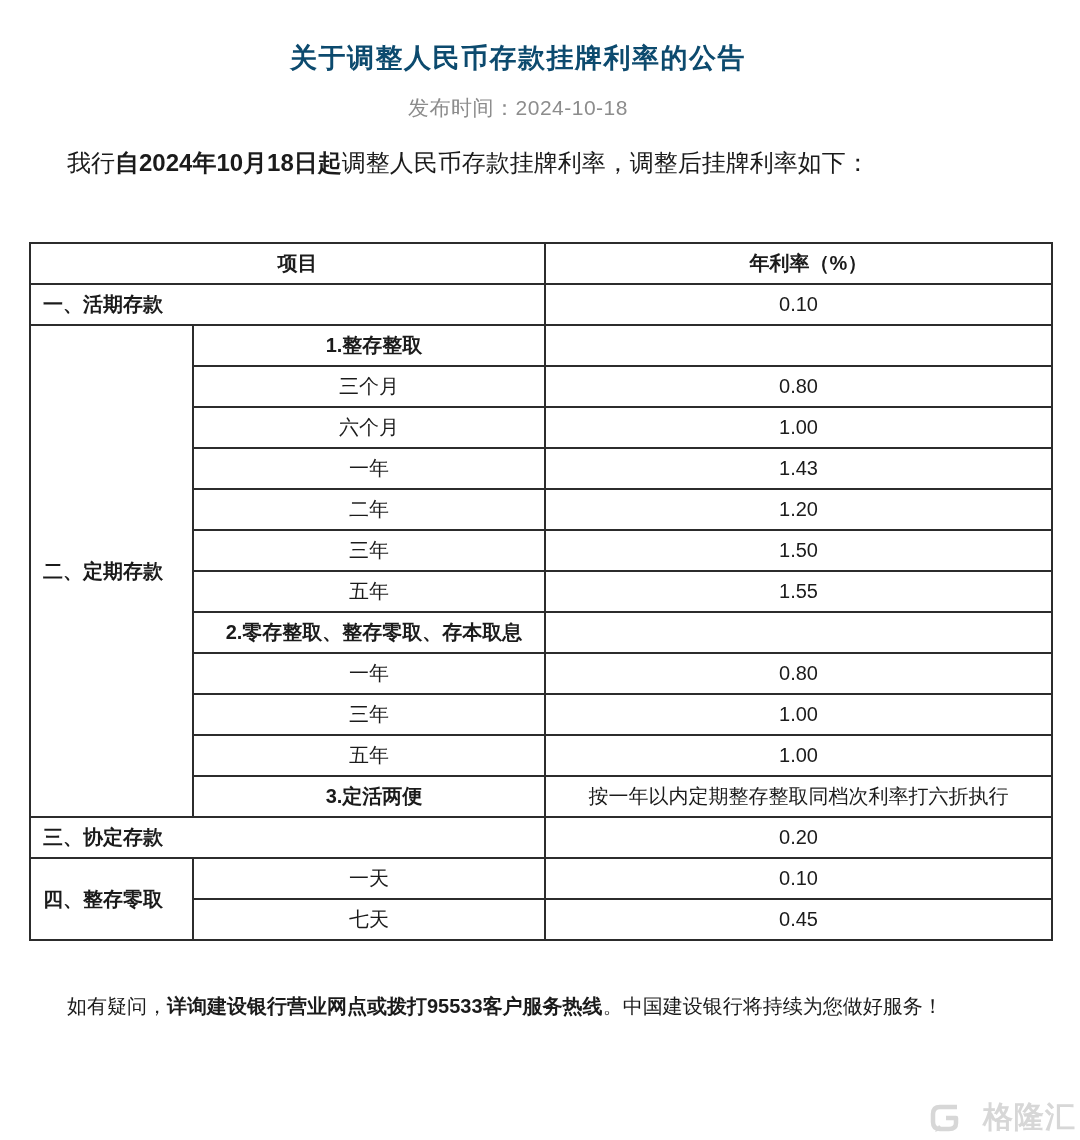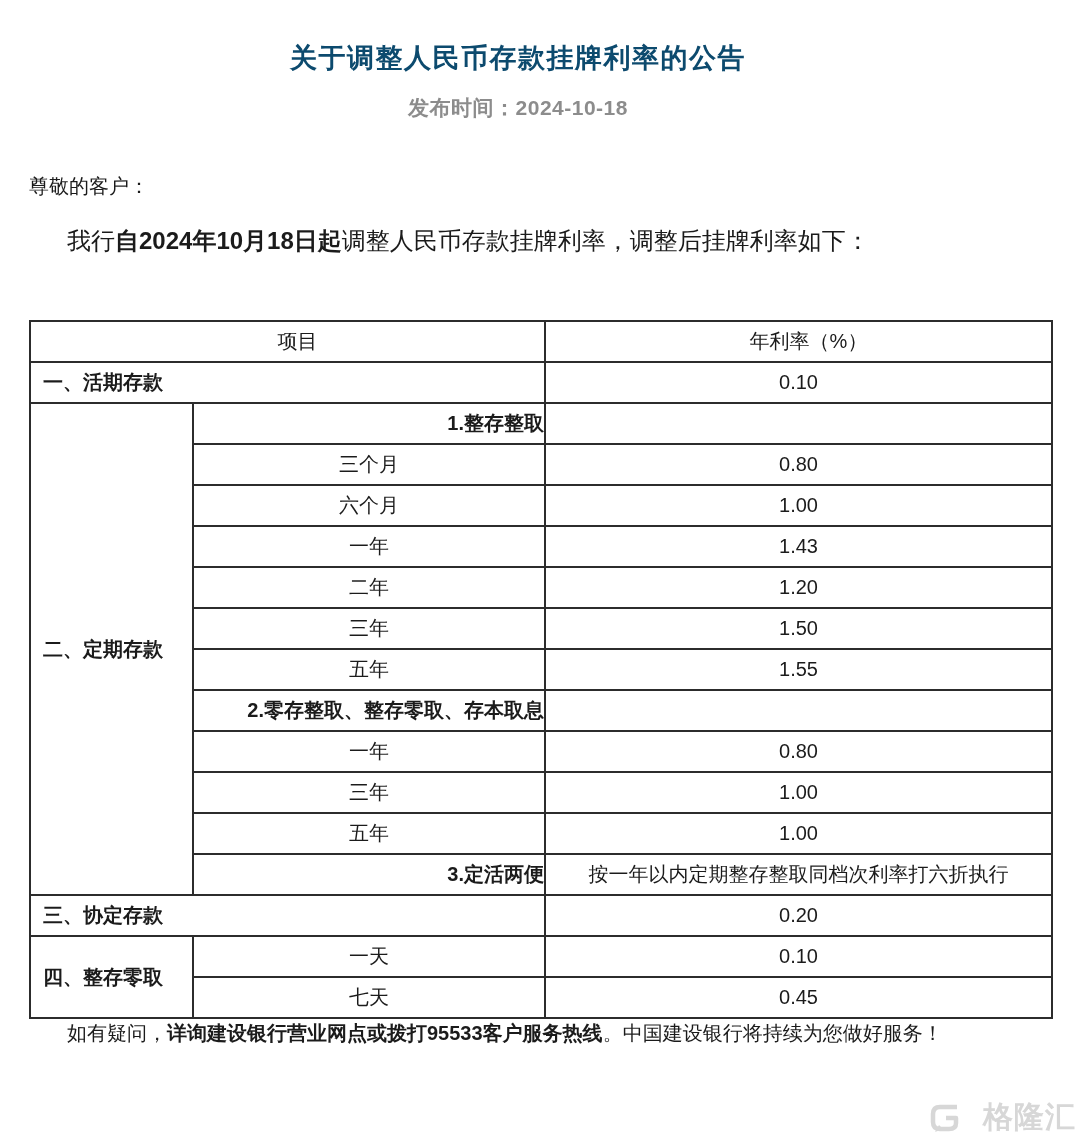--- a/index.html
+++ b/index.html
@@ -27,21 +27,20 @@
     font-weight: 700;
     letter-spacing: 1.5px;
     color: #0c4a6e;
     margin: 0;
   }
   .publish-time {
     margin-top: 18px;
     font-size: 21px;
     color: #8c8c8c;
     letter-spacing: 0.5px;
-    font-weight: bold;
   }
   .greeting {
     margin-top: 50px;
     font-size: 20px;
     line-height: 28px;
   }
   .intro {
     margin-top: 27px;
     font-size: 24px;
     line-height: 28px;
@@ -57,32 +56,33 @@
   .rate-table th, .rate-table td {
     border: 2px solid #2c2c2c;
     height: 39px;
     font-size: 20px;
     text-align: center;
     vertical-align: middle;
     padding: 0;
     overflow: hidden;
     white-space: nowrap;
   }
-  .rate-table th { font-weight: 400; padding-left: 20px; }
+  .rate-table th { font-weight: 700; padding-left: 20px; }
   .rate-table td.sec {
     text-align: left;
     padding-left: 12px;
     font-weight: 700;
   }
   .rate-table td.sub {
-    text-align: right;
+    text-align: center;
     padding-left: 10px;
     font-weight: 700;
   }
   .footer-note {
+    margin-top: 51px;
     font-size: 20px;
     line-height: 28px;
     padding-left: 38px;
   }
   .watermark {
     position: absolute;
     right: 4px;
     bottom: 2px;
     display: flex;
     align-items: center;
@@ -98,21 +98,20 @@
 </head>
 <body>
 
 <div class="doc">
 
   <div class="header-block">
     <div class="page-title">关于调整人民币存款挂牌利率的公告</div>
     <div class="publish-time">发布时间：2024-10-18</div>
   </div>
 
-  <div class="greeting">尊敬的客户：</div>
 
   <div class="intro"><span>我行</span><b>自2024年10月18日起</b><span>调整人民币存款挂牌利率，调整后挂牌利率如下：</span></div>
 
   <table class="rate-table">
     <colgroup>
       <col style="width:163px">
       <col style="width:352px">
       <col>
     </colgroup>
     <tbody>

